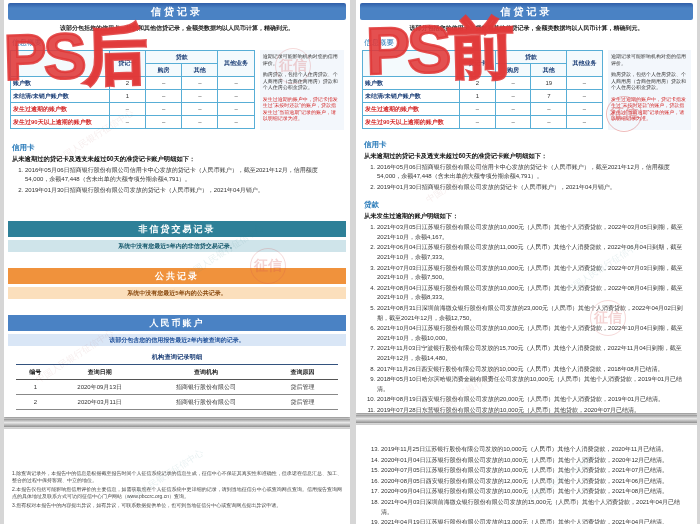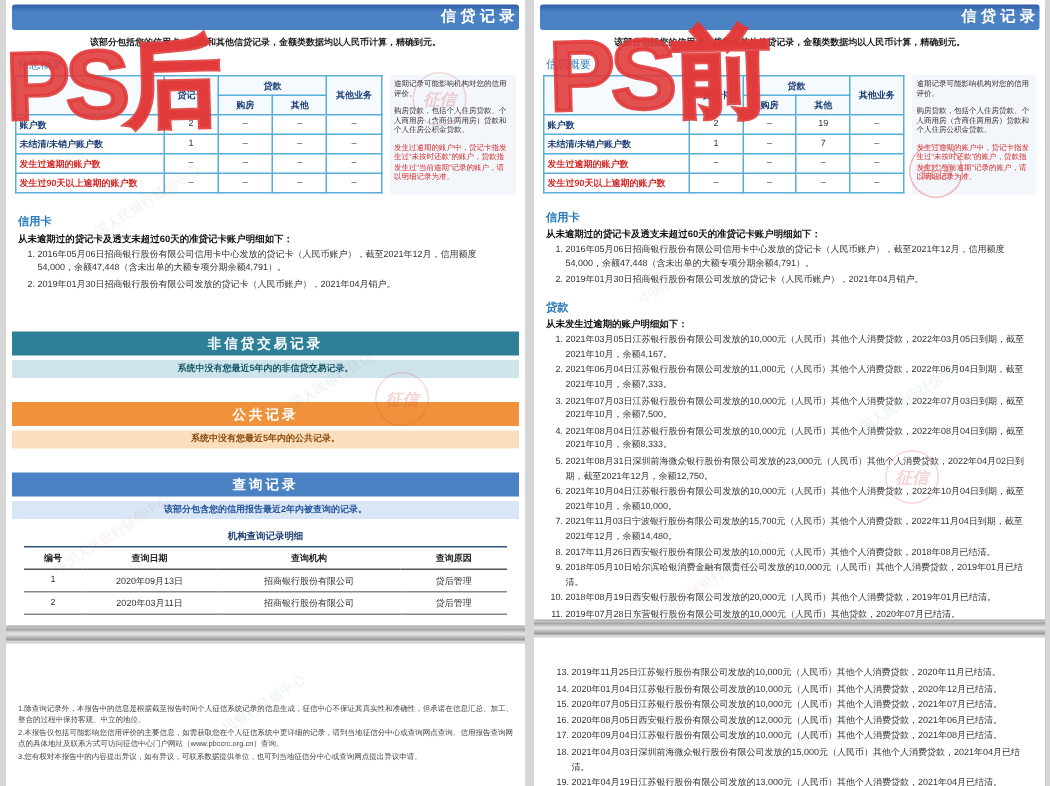--- a/index.html
+++ b/index.html
@@ -11,21 +11,21 @@
   #right-col { left:356px; width:341px; }
 
   .page { background:#ffffff; box-shadow:0 1px 2px rgba(0,0,0,.35); position:relative; overflow:hidden; }
   .page-1-left  { height:417px; }
   .page-1-right { height:413px; }
   .page-2 { height:110px; }
   .page-2-right { height:112px; }
 
   .pagebreak { height:8px; margin:2px 0; background:linear-gradient(#9a9a9a,#e8e8e8 45%,#8f8f8f); }
 
-  .banner-main { margin:3px 4px 4px; height:17px; line-height:17px; text-align:right;
+  .banner-main { margin:3px 4px 4px; height:17px; line-height:17px; text-align:center;
     background:linear-gradient(#2f5ea8,#4a82c4 30%,#4a82c4); color:#fff; font-weight:bold;
     font-size:10px; letter-spacing:3px; border-radius:2px; }
   .intro { margin:3px 10px 0; font-size:6px; font-weight:bold; color:#1c1c1c; text-align:center; }
   .sec-label { margin:5px 0 2px 8px; font-size:7.5px; font-weight:normal; color:#2b7cba; }
 
   .summary-wrap { display:flex; margin:0 6px; gap:5px; align-items:flex-start; }
   table.summary { border-collapse:collapse; width:250px; font-size:6px; }
   table.summary th, table.summary td { border:1px solid #58aed6; padding:1.5px 2px; }
   table.summary thead th { color:#1c3f77; font-weight:bold; text-align:center; background:#f4fafd; }
   table.summary th.rowlabel { text-align:left; font-weight:bold; color:#1c3f77; width:98px; }
@@ -73,21 +73,21 @@
     font-family:"Liberation Sans",sans-serif; }
   #stamp-left  { left:4px;  top:24px; font-size:64px; }
   #stamp-right { left:366px; top:16px; font-size:66px; }
 
   .wm-layer { position:absolute; inset:0; z-index:40; pointer-events:none; }
   .wm { position:absolute; white-space:nowrap; font-size:9px; transform:rotate(-33deg);
     color:rgba(170,80,80,.10); }
   .wm.teal { color:rgba(60,130,140,.12); }
   .seal { position:absolute; width:36px; height:36px; border-radius:50%;
     border:1.5px solid rgba(210,80,80,.22); color:rgba(210,80,80,.25);
-    display:flex; align-items:center; justify-content:center; font-size:11px; font-weight:bold;font-style:italic; }
+    display:flex; align-items:center; justify-content:center; font-size:14px; font-weight:bold; }
   .seal.strong { border-color:rgba(210,60,60,.35); color:rgba(210,60,60,.38); }
 </style>
 </head>
 <body>
 
 <div class="col" id="left-col">
   <div class="page page-1-left">
     <div class="banner-main">信贷记录</div>
     <div class="intro">该部分包括您的信用卡、贷款和其他信贷记录，金额类数据均以人民币计算，精确到元。</div>
     <div class="sec-label">信息概要</div>
@@ -155,21 +155,21 @@
 
     <div class="banner-group first teal">
       <div class="banner2">非信贷交易记录</div>
       <div class="strip">系统中没有您最近5年内的非信贷交易记录。</div>
     </div>
     <div class="banner-group orange">
       <div class="banner2">公共记录</div>
       <div class="strip">系统中没有您最近5年内的公共记录。</div>
     </div>
     <div class="banner-group blue">
-      <div class="banner2">查询记录</div>
+      <div class="banner2">人民币账户</div>
       <div class="strip">该部分包含您的信用报告最近2年内被查询的记录。</div>
     </div>
 
     <div class="query-table">
       <div class="qt-title">机构查询记录明细</div>
       <table class="qt">
         <thead>
           <tr>
             <th style="width:12%">编号</th>
             <th style="width:28%">查询日期</th>

